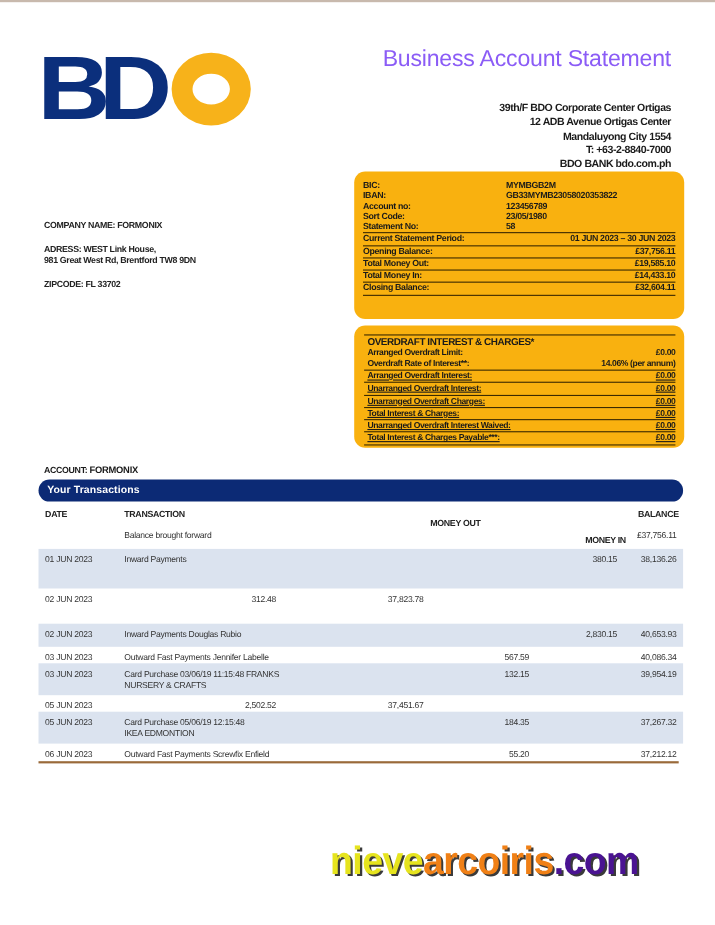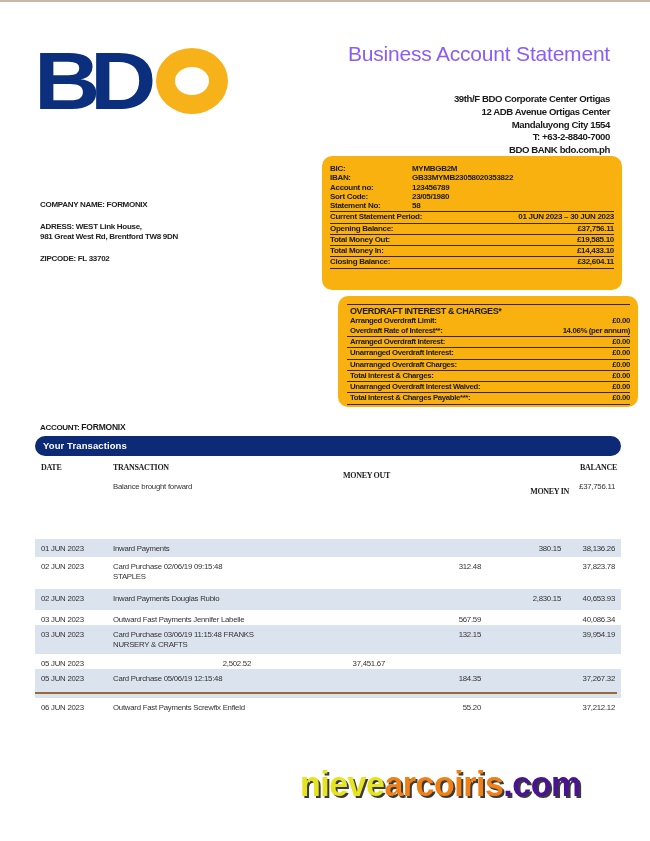--- a/index.html
+++ b/index.html
@@ -20,48 +20,48 @@
 
   
   .company { position: absolute; left: 40px; top: 200px; font-size: 8px; font-weight: bold; letter-spacing: -0.3px; color: #222; }
   .company .line { line-height: 10px; }
   .company .gap { height: 12px; }
 
   
   .box { position: absolute; background: #f9b10f; border-radius: 10px; }
   .summary { left: 322px; top: 156px; width: 300px; height: 134px; padding: 8px 8px 0 8px; }
   .summary .head { font-size: 12px; font-weight: bold; letter-spacing: -0.2px; line-height: 13px; border-bottom: none; }
-  .kv { display: flex; font-size: 8px; font-weight: bold; line-height: 9.3px; letter-spacing: -0.3px; }
+  .kv { display: flex; font-size: 8px; font-weight: bold; line-height: 9.3px; letter-spacing: -0.3px; gap: 48px; }
   .kv .k { width: 82px; }
   .kv .v { flex: 1; }
   .summary .row { display: flex; justify-content: space-between; font-size: 8px; font-weight: bold; line-height: 10.2px; border-top: 1px solid #3b2a00; letter-spacing: -0.3px; }
   .summary .row:last-child { border-bottom: 1px solid #3b2a00; }
   .summary .rows { margin-top: 1px; }
 
-  .overdraft { left: 338px; top: 296px; width: 300px; height: 111px; padding: 8px 8px 16px 12px; }
+  .overdraft { left: 322px; top: 296px; width: 300px; height: 111px; padding: 8px 8px 16px 12px; }
   .overdraft .head { font-size: 9px; font-weight: bold; letter-spacing: -0.4px; line-height: 10px; border-top: 1px solid #3b2a00; padding-top: 1px; margin-left: -3px; padding-left: 3px; }
   .overdraft .kv2 { display: flex; justify-content: space-between; font-size: 7.8px; font-weight: bold; line-height: 10px; letter-spacing: -0.35px; gap: 42px; }
-  .overdraft .row { display: flex; justify-content: space-between; font-size: 7.8px; font-weight: bold; line-height: 10.3px; border-top: 1px solid #3b2a00; letter-spacing: -0.35px; margin-left: -3px; padding-left: 3px; }
+  .overdraft .row { display: flex; justify-content: space-between; font-size: 7.8px; font-weight: bold; line-height: 10.3px; border-top: 1px solid #3b2a00; letter-spacing: -0.35px; margin-left: -3px; padding-left: 3px; text-decoration: underline; }
   .overdraft .row:last-child { border-bottom: 1px solid #3b2a00; }
 
   
   .account-line { position: absolute; left: 40px; top: 422px; font-size: 8px; font-weight: bold; letter-spacing: -0.3px; }
   .account-line .acc-name { font-weight: 900; font-size: 8.5px; letter-spacing: -0.2px; }
 
   
   .band { position: absolute; left: 35px; top: 436px; width: 586px; height: 20px; background: #0c2a75; border-radius: 10px; color: #fff; font-weight: bold; font-size: 9.5px; line-height: 20px; padding-left: 8px; letter-spacing: 0.1px; }
 
   .table { position: absolute; left: 35px; top: 457px; width: 586px; }
-  .thead { display: flex; height: 20px; align-items: center; font-size: 8px; font-weight: bold; letter-spacing: -0.3px; color: #222; font-family: Liberation Serif, serif; }
+  .thead { display: flex; height: 20px; align-items: center; font-size: 8px; font-weight: bold; letter-spacing: -0.3px; color: #222; }
   .c-date { width: 78px; padding-left: 6px; }
   .c-tx { width: 230px; }
   .c-out { width: 138px; text-align: right; }
   .c-in { width: 80px; text-align: right; }
   .c-bal { width: 60px; text-align: right; padding-right: 6px; }
-  .thead .c-out { width: 142px; text-align: left; margin-top: 16px; }
+  .thead .c-out { width: 142px; text-align: center; margin-top: 16px; }
   .thead .c-in { width: 84px; text-align: right; margin-top: 48px; }
   .thead .c-bal { width: 52px; text-align: right; padding-right: 4px; }
 
   .trow { display: flex; font-size: 7.8px; color: #333; letter-spacing: -0.25px; }
   .trow > div { padding-top: 5px; }
   .trow.alt { background: #dbe3ef; }
   .trow .desc-line { line-height: 10px; }
   .trow .c-out, .trow .c-in, .trow .c-bal { line-height: 10px; }
   .trow .c-date { line-height: 10px; }
 
@@ -207,35 +207,31 @@
   <div id="tbody">
       <div class="trow" style="height: 22px;">
         <div class="c-date"></div>
         <div class="c-tx">
           <div class="desc-line">Balance brought forward</div>
         </div>
         <div class="c-out"></div>
         <div class="c-in"></div>
         <div class="c-bal">£37,756.11</div>
       </div>
-      <div class="trow alt" style="height: 18px; margin-top: 40px;">
+      <div class="trow alt" style="height: 36px;">
         <div class="c-date">01 JUN 2023</div>
         <div class="c-tx">
           <div class="desc-line">Inward Payments</div>
         </div>
         <div class="c-out"></div>
         <div class="c-in">380.15</div>
         <div class="c-bal">38,136.26</div>
       </div>
       <div class="trow" style="height: 32px;">
         <div class="c-date">02 JUN 2023</div>
-        <div class="c-tx">
-          <div class="desc-line">Card Purchase 02/06/19 09:15:48</div>
-          <div class="desc-line">STAPLES</div>
-        </div>
         <div class="c-out">312.48</div>
         <div class="c-in"></div>
         <div class="c-bal">37,823.78</div>
       </div>
       <div class="trow alt" style="height: 21px;">
         <div class="c-date">02 JUN 2023</div>
         <div class="c-tx">
           <div class="desc-line">Inward Payments Douglas Rubio</div>
         </div>
         <div class="c-out"></div>
@@ -264,20 +260,21 @@
       <div class="trow" style="height: 15px;">
         <div class="c-date">05 JUN 2023</div>
         <div class="c-out">2,502.52</div>
         <div class="c-in"></div>
         <div class="c-bal">37,451.67</div>
       </div>
       <div class="trow alt" style="height: 29px;">
         <div class="c-date">05 JUN 2023</div>
         <div class="c-tx">
           <div class="desc-line">Card Purchase 05/06/19 12:15:48</div>
+          <div class="desc-line">IKEA EDMONTION</div>
         </div>
         <div class="c-out">184.35</div>
         <div class="c-in"></div>
         <div class="c-bal">37,267.32</div>
       </div>
       <div class="trow" style="height: 24px;">
         <div class="c-date">06 JUN 2023</div>
         <div class="c-tx">
           <div class="desc-line">Outward Fast Payments Screwfix Enfield</div>
         </div>

